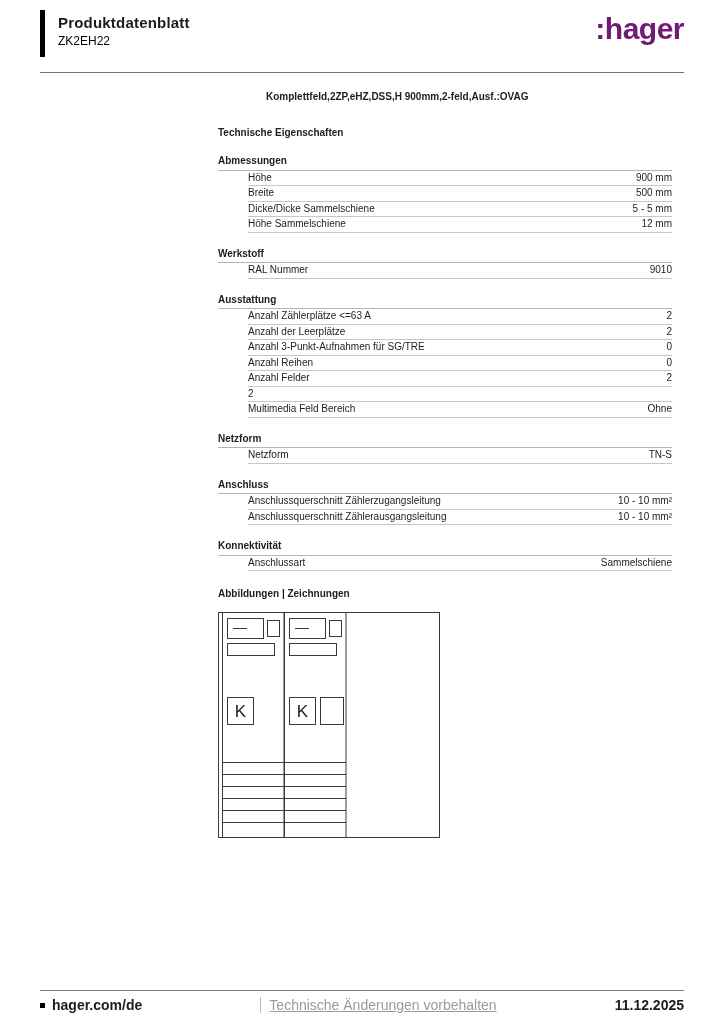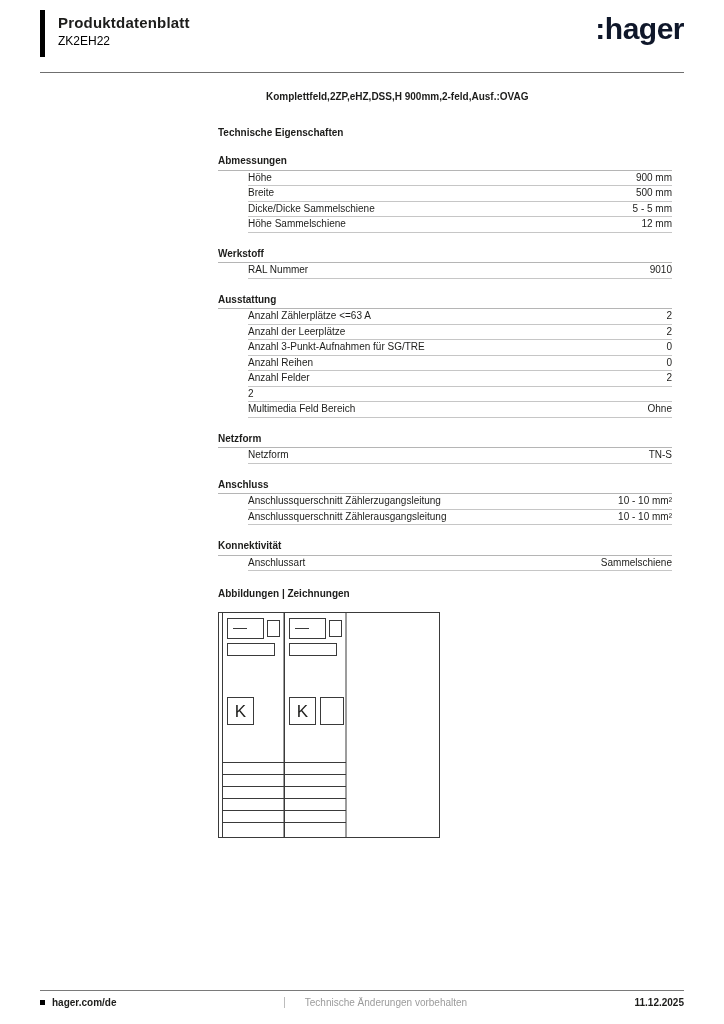--- a/index.html
+++ b/index.html
@@ -8,21 +8,21 @@
     position:relative; width:724px; height:1024px; background:#ffffff;
     font-family:"Liberation Sans", sans-serif; color:#1d1d1b; overflow:hidden;
   }
 
   
   .header { position:absolute; left:40px; right:40px; top:10px; height:56px; }
   .black-bar { position:absolute; left:0; top:0; width:5px; height:47px; background:#000; }
   .title-block { position:absolute; left:18px; top:4px; }
   .doc-title { font-size:15px; font-weight:700; letter-spacing:0.2px; }
   .product-code { font-size:12px; margin-top:3px; color:#000000; }
-  .logo { position:absolute; right:0; top:2px; font-size:30px; font-weight:700; color:#0f172a; letter-spacing:-0.5px; }
+  .logo { position:absolute; right:0; top:2px; font-size:30px; font-weight:700; color:#701a75; letter-spacing:-0.5px; }
   .header-rule { position:absolute; left:40px; right:40px; top:72px; border-top:1px solid #6f6f6f; }
 
   
   .content { position:absolute; left:218px; width:454px; top:92px; font-size:10px; line-height:1.05; }
   .product-title { font-weight:700; margin-bottom:25px;margin-left:48px; }
   .tech-heading { font-weight:700; margin-bottom:16px; }
   .section { margin-bottom:14px; }
   .section-title { font-weight:700; padding:2px 0 3px 0; border-bottom:1px solid #b5b5b5; }
   .spec-row { display:flex; justify-content:space-between; align-items:baseline; padding:2px 0; border-bottom:1px solid #c6c6c6;margin-left:30px; }
   .spec-label { flex:1 1 auto; }
@@ -32,25 +32,25 @@
 
   
   .drawing-wrap { width:222px; height:226px; }
   .ln { fill:none; stroke:#3a3a3a; stroke-width:1; }
   .ktext { font-family:"Liberation Sans", sans-serif; font-size:17px; fill:#1d1d1b; text-anchor:middle; }
 
   
   .footer {
     position:absolute; left:40px; right:40px; top:990px;
     border-top:1px solid #7a7a7a; padding-top:6px;
-    display:flex; align-items:center; justify-content:space-between; font-size:10px;
+    display:flex; align-items:center; justify-content:space-between; font-size:14px;
   }
   .footer-left { display:flex; align-items:center; gap:7px; font-weight:700; }
   .footer-square { width:5px; height:5px; background:#000; display:inline-block; }
-  .footer-center { color:#9b9b9b; border-left:1px solid #bcbcbc; padding-left:20px; }
+  .footer-center { color:#9b9b9b; border-left:1px solid #bcbcbc; padding-left:8px;text-decoration:underline; }
   .footer-right { font-weight:700; }
 </style>
 </head>
 <body>
 
 <div class="page">
 
   <header class="header">
     <div class="black-bar"></div>
     <div class="title-block">

